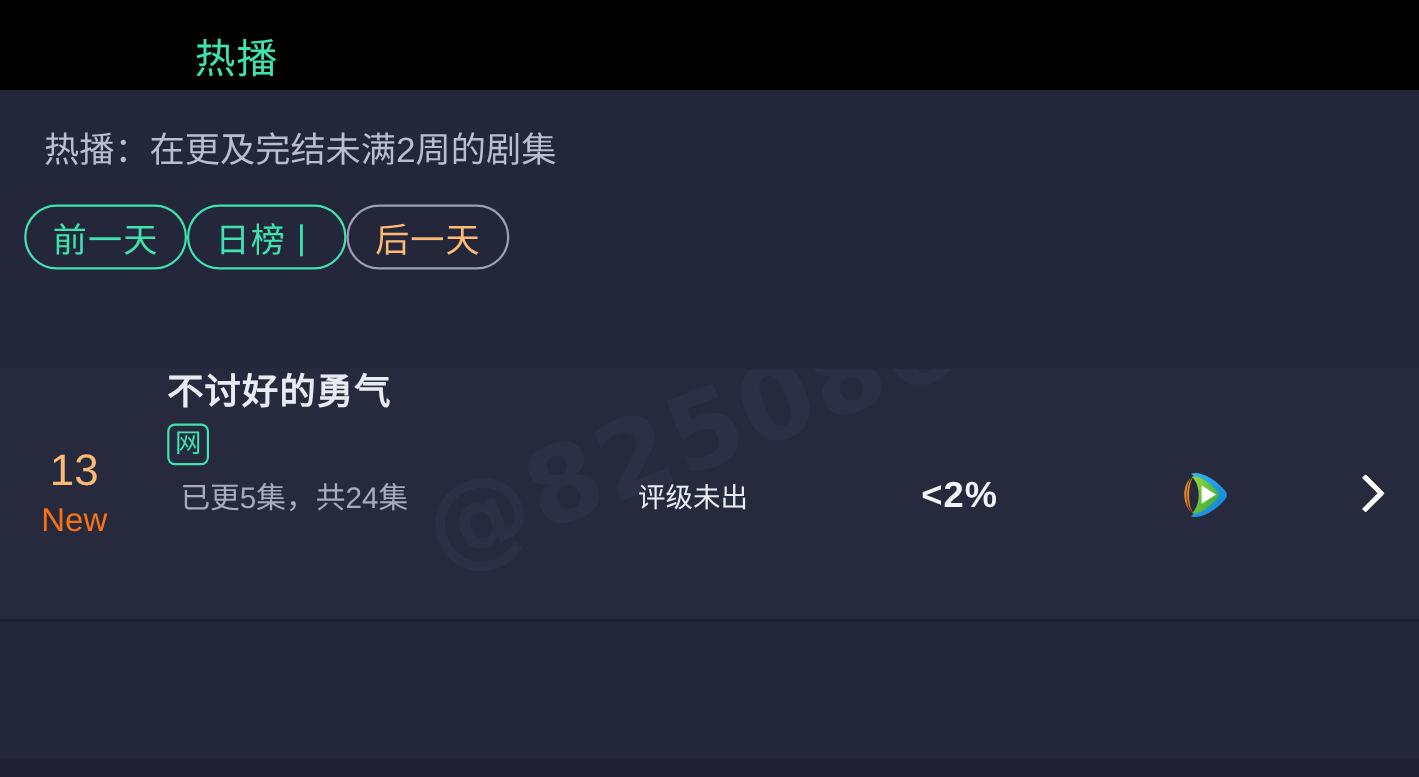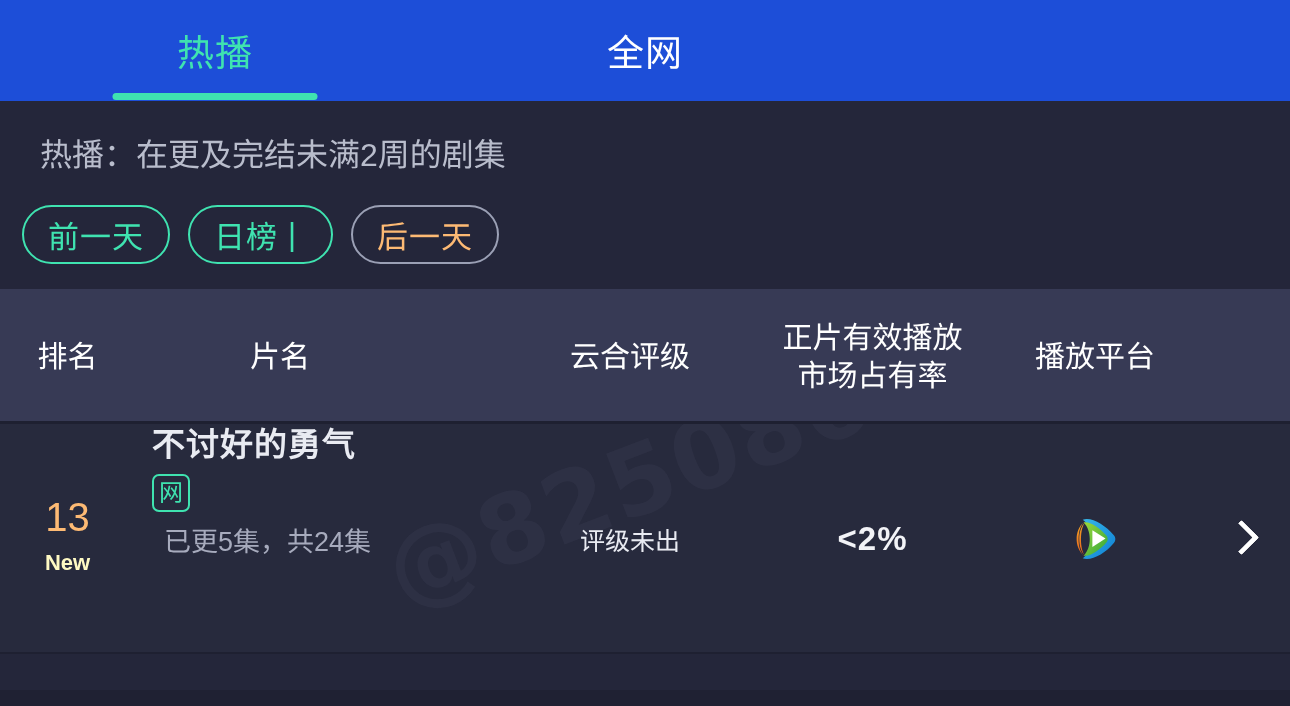--- a/index.html
+++ b/index.html
@@ -17,22 +17,22 @@
   .app {
     position: relative;
     width: 1290px;
     height: 706px;
     overflow: hidden;
   }
 
   
   .tabbar {
     position: relative;
-    height: 101px;
-    background: #1d4ed8;
+    height: 82px;
+    background: #000000;
     display: flex;
     align-items: flex-start;
   }
   .tab {
     position: relative;
     height: 113px;
     display: flex;
     flex-direction: column;
     align-items: center;
     justify-content: flex-start;
@@ -60,42 +60,41 @@
     transform: translateX(-50%);
     width: 205px;
     height: 7px;
     border-radius: 4px;
     background: #3fe3b0;
   }
 
   
   .datesec {
     position: relative;
-    height: 188px;
+    height: 253px;
     background: #24263a;
     padding: 0;
   }
   .sectitle {
     position: absolute;
     left: 40px;
     top: 148px;
     font-size: 32px;
     line-height: 40px;
     color: #b9bdcc;
     white-space: nowrap;
   }
   .datesec .sectitle { top: 34px; }
 
   .pillrow {
     position: absolute;
     left: 22px;
     top: 104px;
     display: flex;
     align-items: center;
-    gap: 18px;
   }
   .pill {
     height: 59px;
     border-radius: 30px;
     border: 2px solid #3fe3b0;
     color: #3fe3b0;
     display: flex;
     align-items: center;
     justify-content: center;
     font-size: 31px;
@@ -191,24 +190,24 @@
     flex-direction: column;
     justify-content: center;
   }
   .rank-num {
     font-size: 40px;
     line-height: 46px;
     color: #fdba74;
     font-weight: 400;
   }
   .rank-new {
-    font-size: 22px;
+    font-size: 30px;
     line-height: 42px;
-    color: #fef9c3;
-    font-weight: 700;
+    color: #f97316;
+    font-weight: 400;
     margin-top: 2px;
   }
 
   .titlecell {
     left: 152px;
     top: 0;
     height: 230px;
     width: 330px;
     flex-direction: column;
     align-items: flex-start;
@@ -312,51 +311,38 @@
 </head>
 <body>
 
 <div class="app">
 
   <div class="tabbar">
     <div class="tab tab-1 active">
       <span class="tab-label">热播</span>
       <span class="tab-underline"></span>
     </div>
-    <div class="tab tab-2">
-      <span class="tab-label">全网</span>
-    </div>
   </div>
 
   <div class="datesec">
     <div class="sectitle">热播：在更及完结未满2周的剧集</div>
     <div class="pillrow">
       <div class="pill">
         <span>前一天</span>
       </div>
       <div class="pill">
         <span>日榜</span>
         <span class="sep">|</span>
       </div>
       <div class="pill muted">
         <span>后一天</span>
       </div>
     </div>
   </div>
 
-  <div class="thead">
-    <div class="th" style="left:0;width:135px;">排名</div>
-    <div class="th" style="left:152px;width:256px;justify-content:center;align-items:center;">片名</div>
-    <div class="th" style="left:500px;width:260px;">云合评级</div>
-    <div class="th" style="left:770px;width:205px;">
-      <span>正片有效播放</span>
-      <span>市场占有率</span>
-    </div>
-    <div class="th" style="left:1000px;width:190px;">播放平台</div>
-  </div>
 
   <div class="rows">
     <div class="row">
 
       <div class="watermark">@82508689</div>
 
       <div class="cell rank">
         <span class="rank-num">13</span>
         <span class="rank-new">New</span>
       </div>

